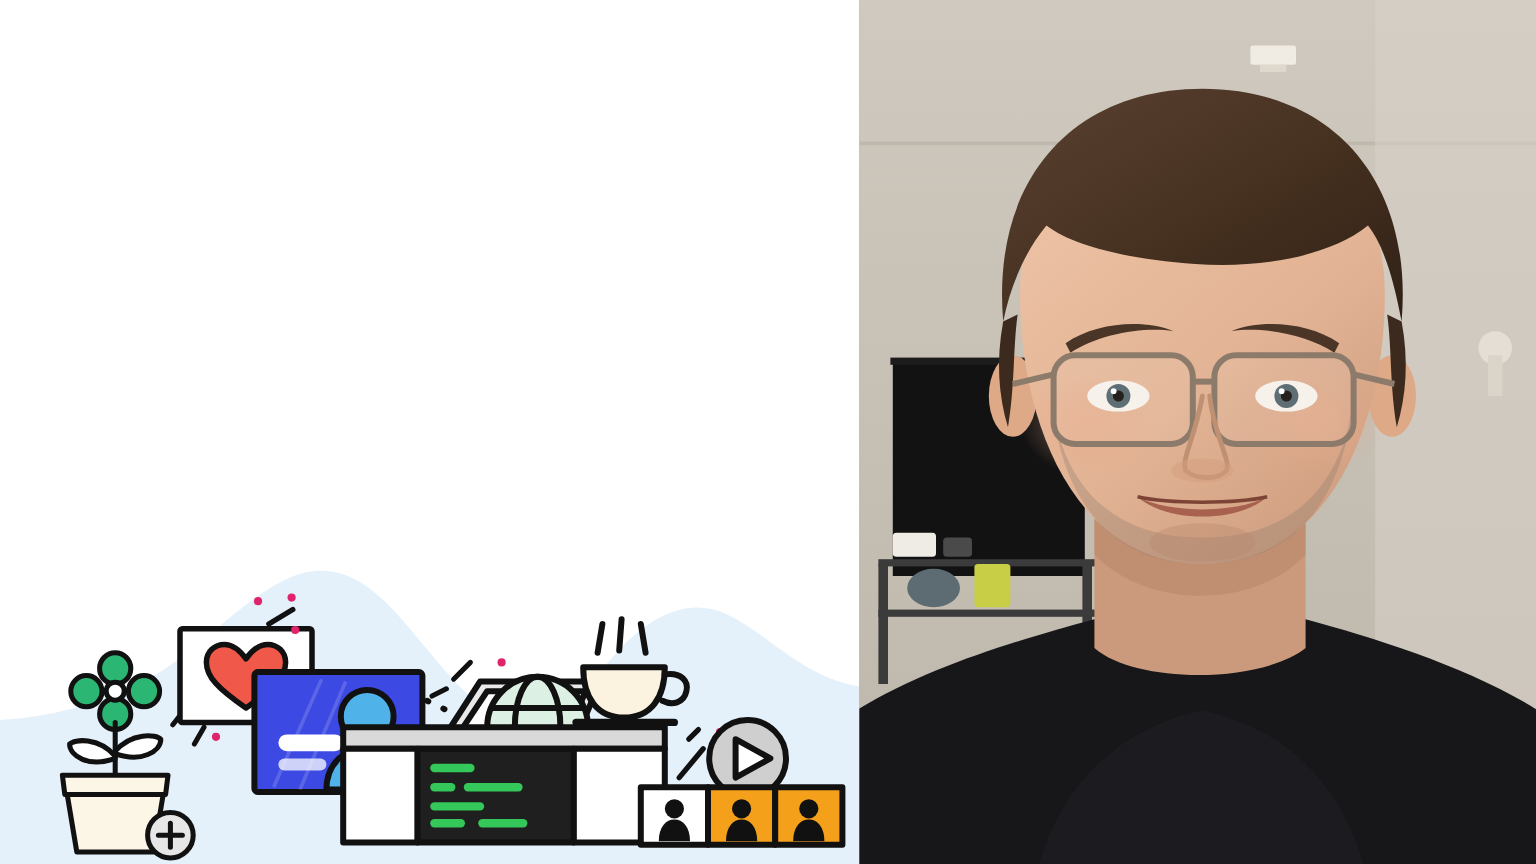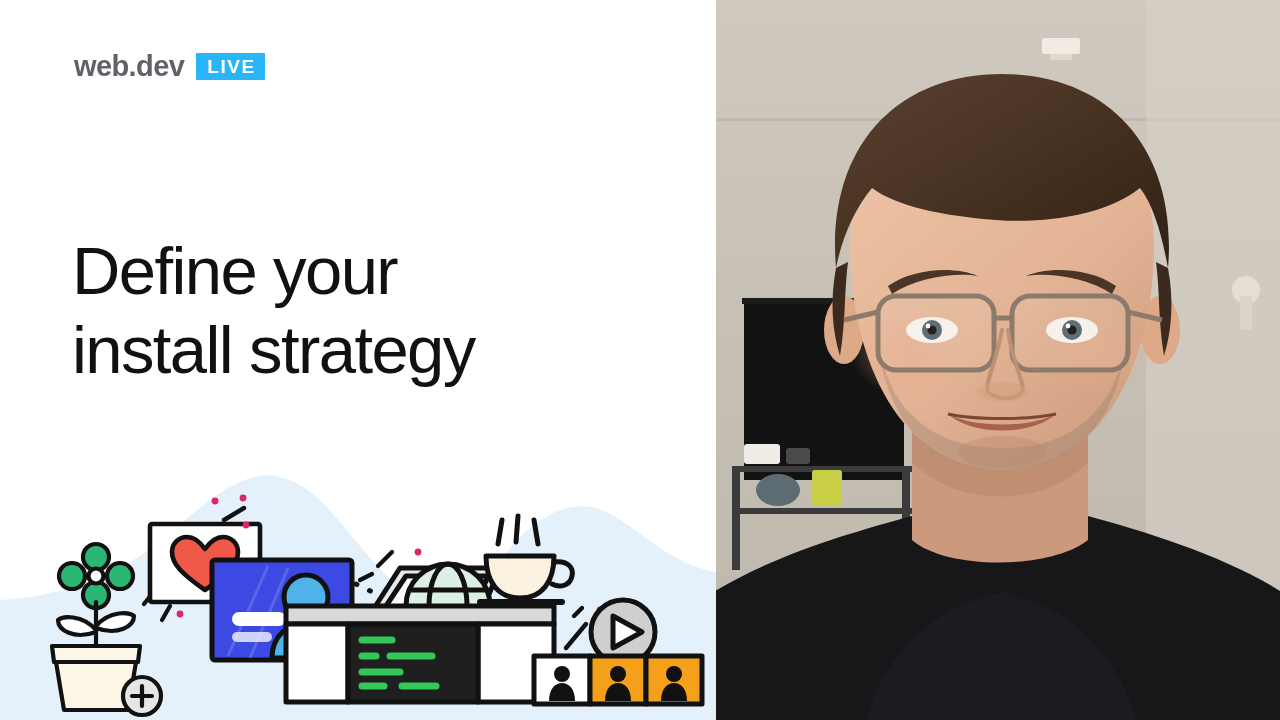--- a/index.html
+++ b/index.html
@@ -268,27 +268,21 @@
             <path d="M549 241 C 549 229 555 223 562 223 C 569 223 575 229 575 241 Z"></path>
             <circle cx="618" cy="214" r="8"></circle>
             <path d="M605 241 C 605 229 611 223 618 223 C 625 223 631 229 631 241 Z"></path>
             <circle cx="674" cy="214" r="8"></circle>
             <path d="M661 241 C 661 229 667 223 674 223 C 681 223 687 229 687 241 Z"></path>
           </g>
         </g>
       </svg>
     </div>
 
-    <div class="brand">
-      <span class="brand-word">web.dev</span>
-      <span class="brand-badge">LIVE</span>
-    </div>
-
-    <h1 class="slide-title">Define your
-install strategy</h1>
+
   </section>
 
   <section class="video">
     <svg viewBox="0 0 564 720" xmlns="http://www.w3.org/2000/svg">
       <defs>
         <linearGradient id="wallg" x1="0" y1="0" x2="0" y2="1">
           <stop offset="0%" stop-color="#cfc9bf"></stop>
           <stop offset="45%" stop-color="#c6c0b5"></stop>
           <stop offset="100%" stop-color="#bdb6ab"></stop>
         </linearGradient>

